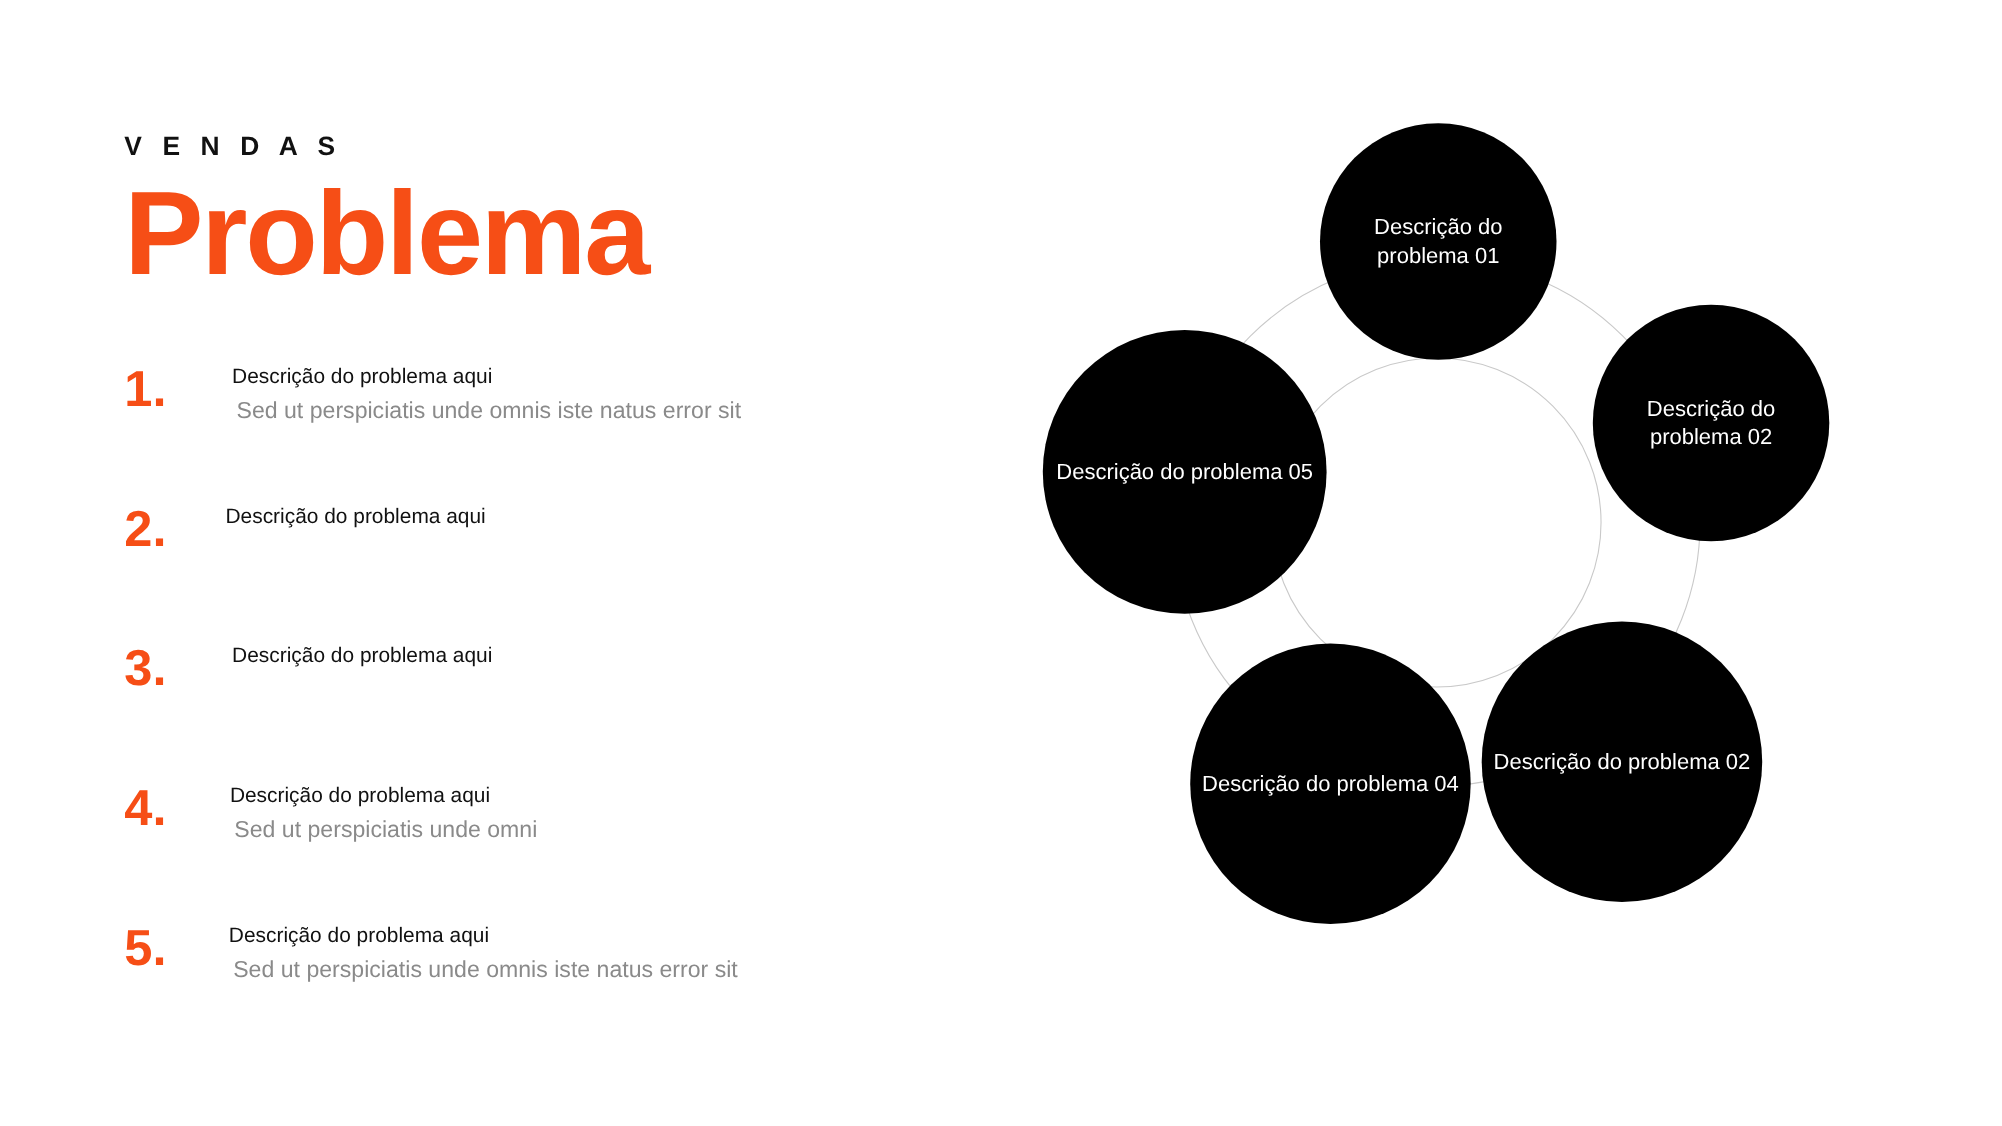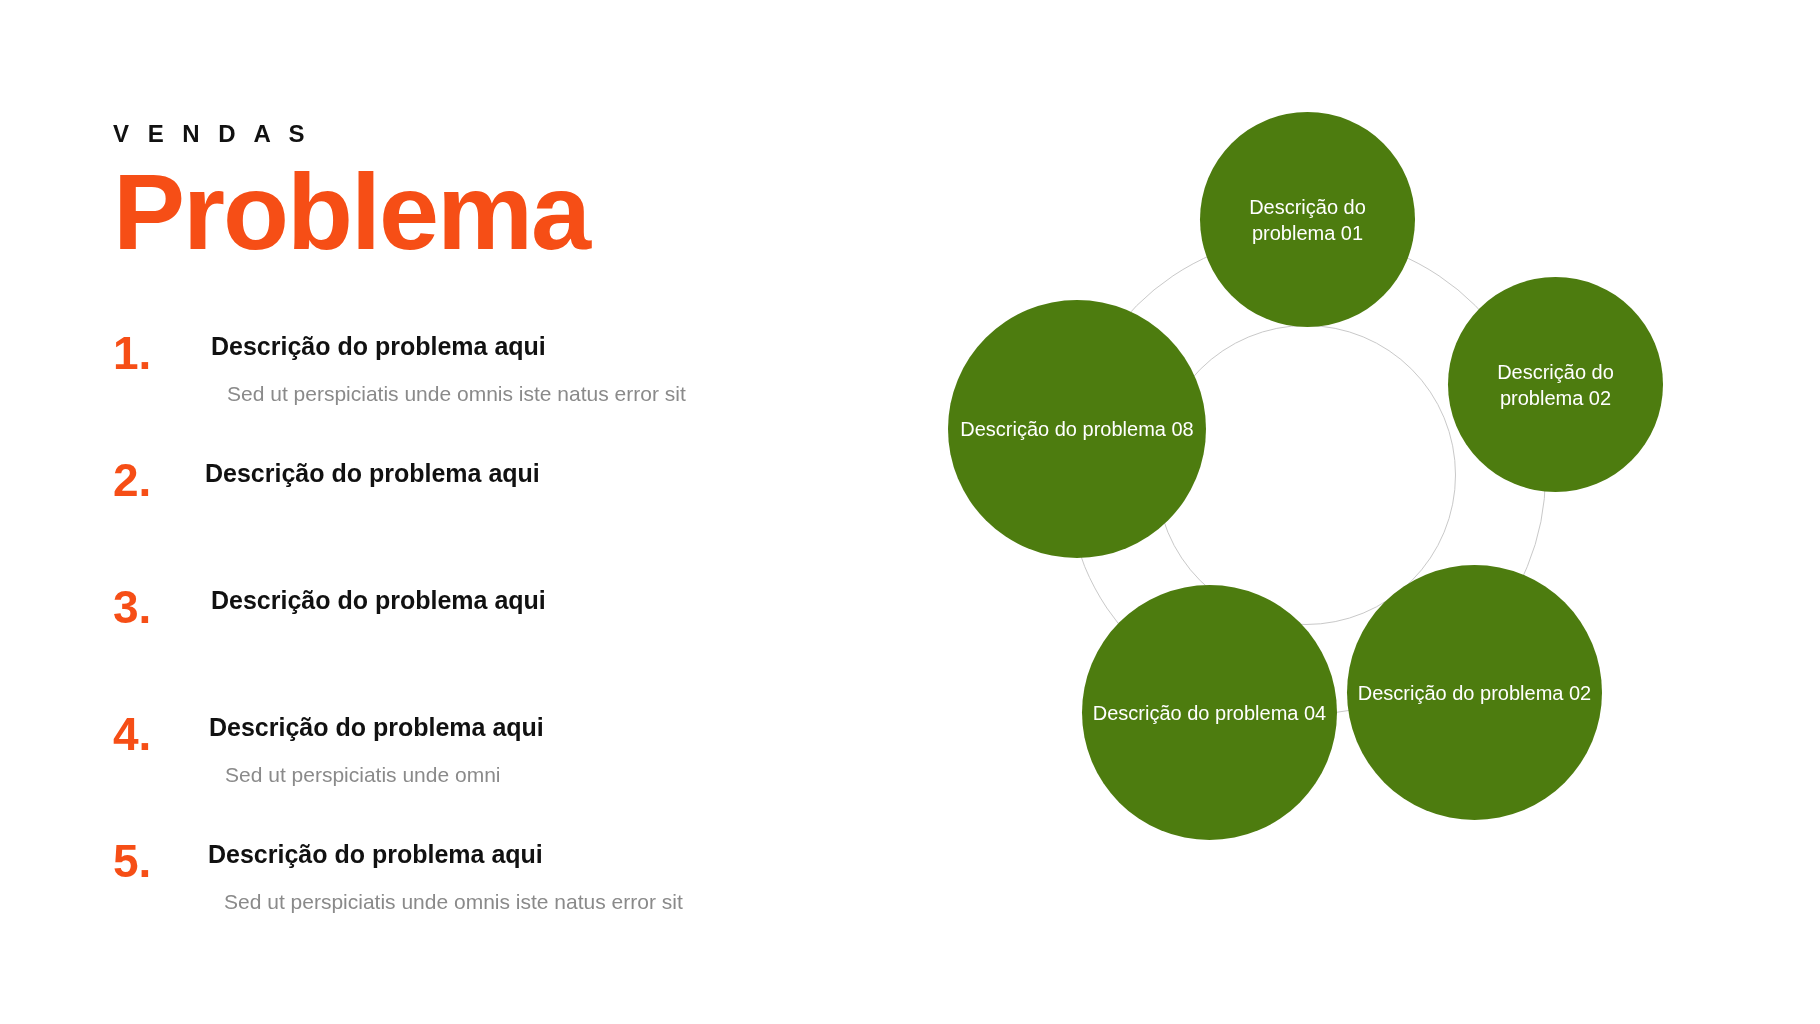--- a/index.html
+++ b/index.html
@@ -68,33 +68,33 @@
     font-weight: 700;
     color: #f64e16;
     line-height: 1;
   }
 
   .item-body {
     margin-left: 92px;
   }
 
   .item-title {
-    font-size: 25px;
-    font-weight: 700;
+    font-size: 19px;
+    font-weight: 400;
     color: #111111;
     line-height: 1.35;
     margin: 12px 0 4px 0;
   }
 
   .item-desc {
     font-size: 21px;
     font-weight: 400;
     color: #8a8a8a;
     line-height: 1.35;
-    margin: 16px;
+    margin: 4px;
   }
 
   
   .item.i1 .item-body { margin-left: 98px; }
   .item.i2 .item-body { margin-left: 92px; }
   .item.i3 .item-body { margin-left: 98px; }
   .item.i4 .item-body { margin-left: 96px; }
   .item.i5 .item-body { margin-left: 95px; }
 
   
@@ -124,21 +124,21 @@
     width: 480px;
     height: 480px;
     border: 1px solid #c9c9c9;
     border-radius: 50%;
     box-sizing: border-box;
   }
 
   .node {
     position: absolute;
     border-radius: 50%;
-    background: #4d7c0f;
+    background: #000000;
     color: #ffffff;
     display: flex;
     align-items: center;
     justify-content: center;
     text-align: center;
     font-size: 20px;
     line-height: 1.3;
     padding: 10px;
     box-sizing: border-box;
   }
@@ -213,17 +213,17 @@
     <div class="node node-2">
       <span class="node-label">Descrição do problema 02</span>
     </div>
     <div class="node node-3">
       <span class="node-label">Descrição do problema 02</span>
     </div>
     <div class="node node-4">
       <span class="node-label">Descrição do problema 04</span>
     </div>
     <div class="node node-5">
-      <span class="node-label">Descrição do problema 08</span>
+      <span class="node-label">Descrição do problema 05</span>
     </div>
   </div>
 
 </div>
 
 </body></html>

